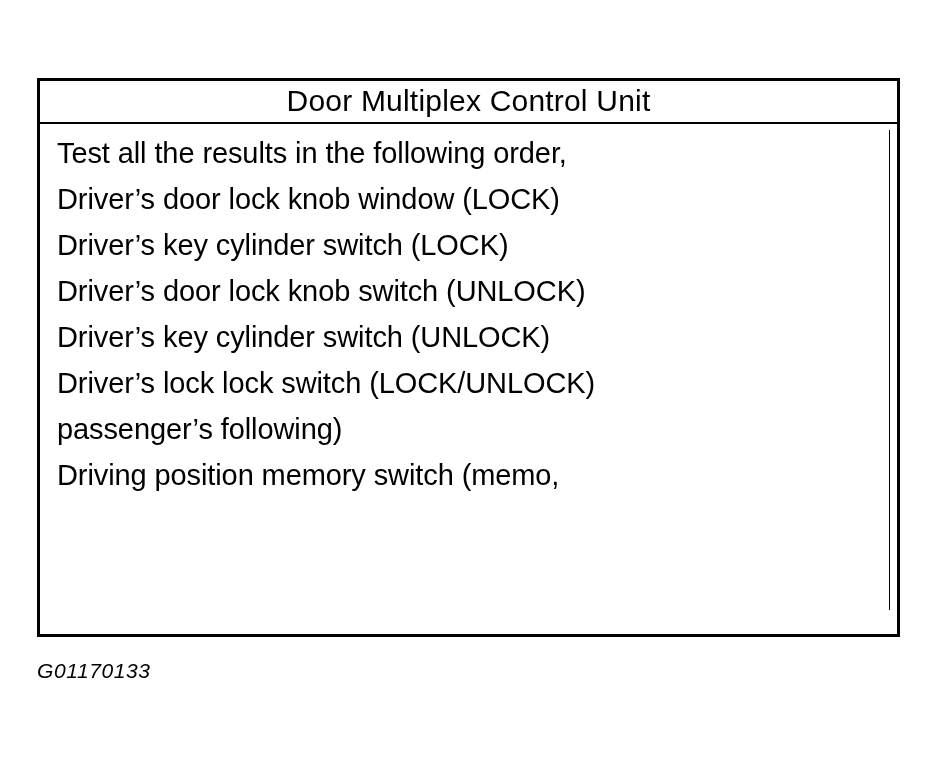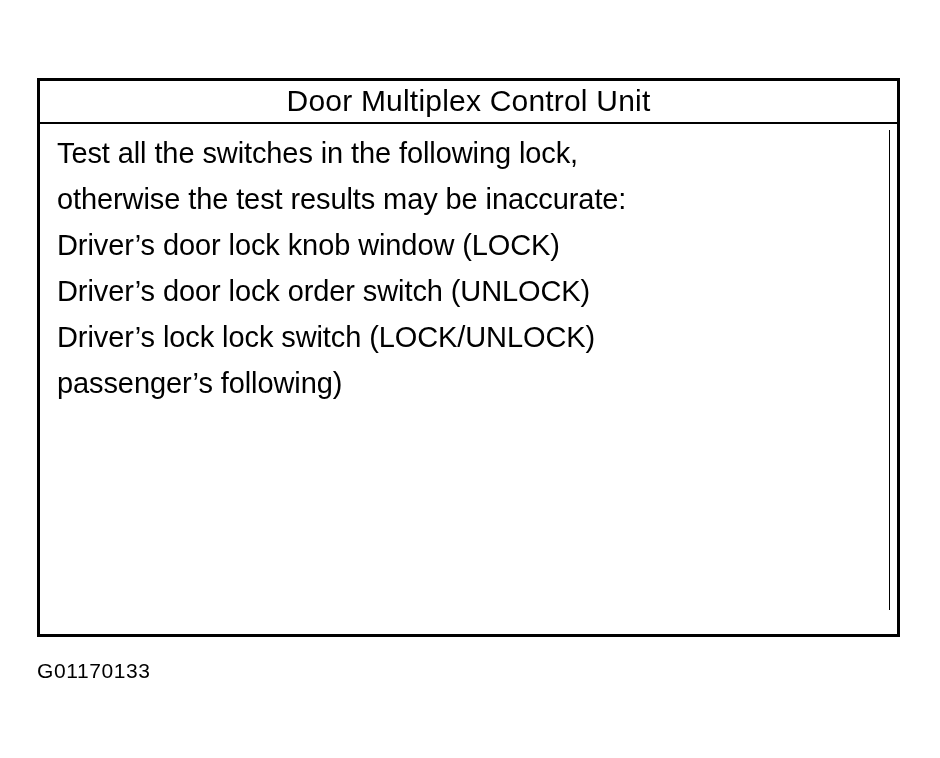--- a/index.html
+++ b/index.html
@@ -86,41 +86,44 @@
 
   
   #figure-caption {
     position: absolute;
     left: 37px;
     top: 658px;
     font-size: 21px;
     line-height: 26px;
     letter-spacing: 0.6px;
     white-space: nowrap;
+    font-style: italic;
   }
 </style>
 </head>
 <body>
 
 <div id="figure">
 
   <div id="info-box">
 
     <div id="box-header">
       <div id="box-title">Door Multiplex Control Unit</div>
     </div>
 
     <div id="box-body">
       <div id="inner-rule"></div>
 
-      <div class="body-line">Test all the switches in the following lock,</div>
-      <div class="body-line">otherwise the test results may be inaccurate:</div>
+      <div class="body-line">Test all the results in the following order,</div>
       <div class="body-line">Driver’s door lock knob window (LOCK)</div>
-      <div class="body-line">Driver’s door lock order switch (UNLOCK)</div>
+      <div class="body-line">Driver’s key cylinder switch (LOCK)</div>
+      <div class="body-line">Driver’s door lock knob switch (UNLOCK)</div>
+      <div class="body-line">Driver’s key cylinder switch (UNLOCK)</div>
       <div class="body-line">Driver’s lock lock switch (LOCK/UNLOCK)</div>
       <div class="body-line">passenger’s following)</div>
+      <div class="body-line">Driving position memory switch (memo,</div>
     </div>
 
   </div>
 
   <div id="figure-caption">G01170133</div>
 
 </div>
 
 </body></html>

